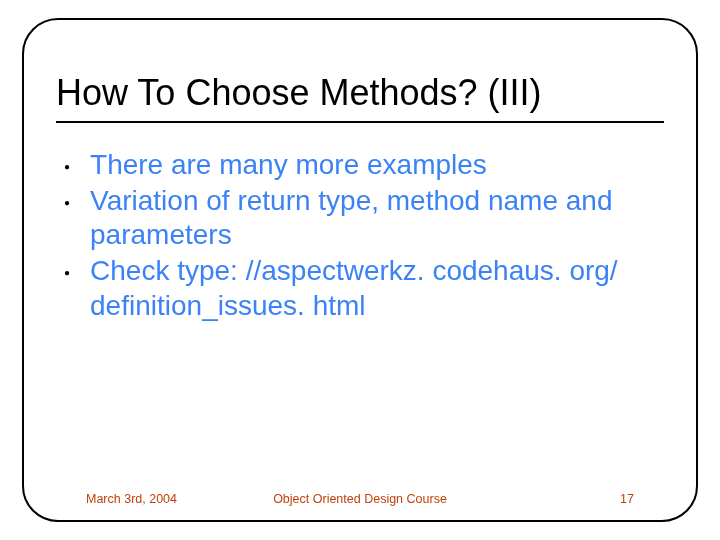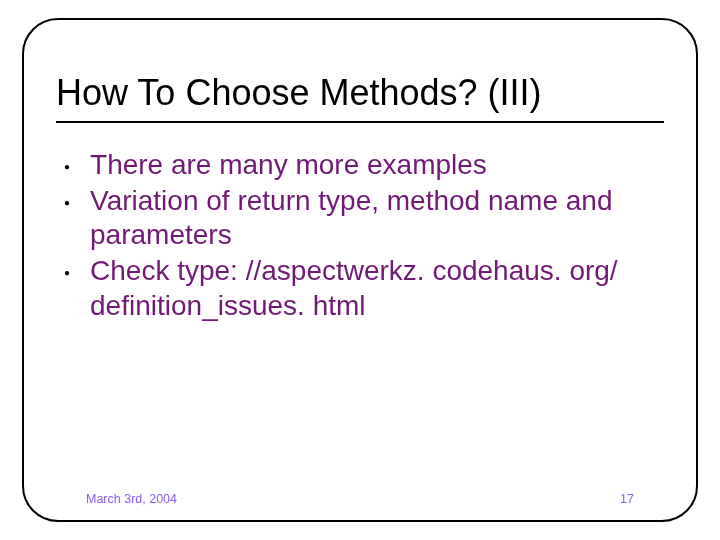--- a/index.html
+++ b/index.html
@@ -59,34 +59,34 @@
   .bullet {
     font-size: 10px;
     color: #000;
     margin-top: 14px;
     margin-left: 6px;
     margin-right: 20px;
     line-height: 1;
   }
   .item-text {
     font-size: 28px;
-    color: #701a75;
+    color: #3b82f6;
     line-height: 1.22;
     font-family: "Comic Sans MS", "Comic Sans", cursive, sans-serif;
     flex: 1;
   }
   .footer {
     position: absolute;
     left: 0;
     bottom: 34px;
     width: 720px;
     height: 20px;
     font-family: Arial, Helvetica, sans-serif;
     font-size: 12.5px;
-    color: #8b5cf6;
+    color: #c2410c;
   }
   .footer-left {
     position: absolute;
     left: 86px;
     bottom: 0;
   }
   .footer-center {
     position: absolute;
     left: 0;
     right: 0;
@@ -121,15 +121,16 @@
       <span class="item-text">Variation of return type, method name and parameters</span>
     </div>
     <div class="item">
       <span class="bullet">●</span>
       <span class="item-text">Check type: //aspectwerkz. codehaus. org/ definition_issues. html</span>
     </div>
   </div>
 
   <div class="footer">
     <span class="footer-left">March 3rd, 2004</span>
+    <span class="footer-center">Object Oriented Design Course</span>
     <span class="footer-right">17</span>
   </div>
 </div>
 
 </body></html>

